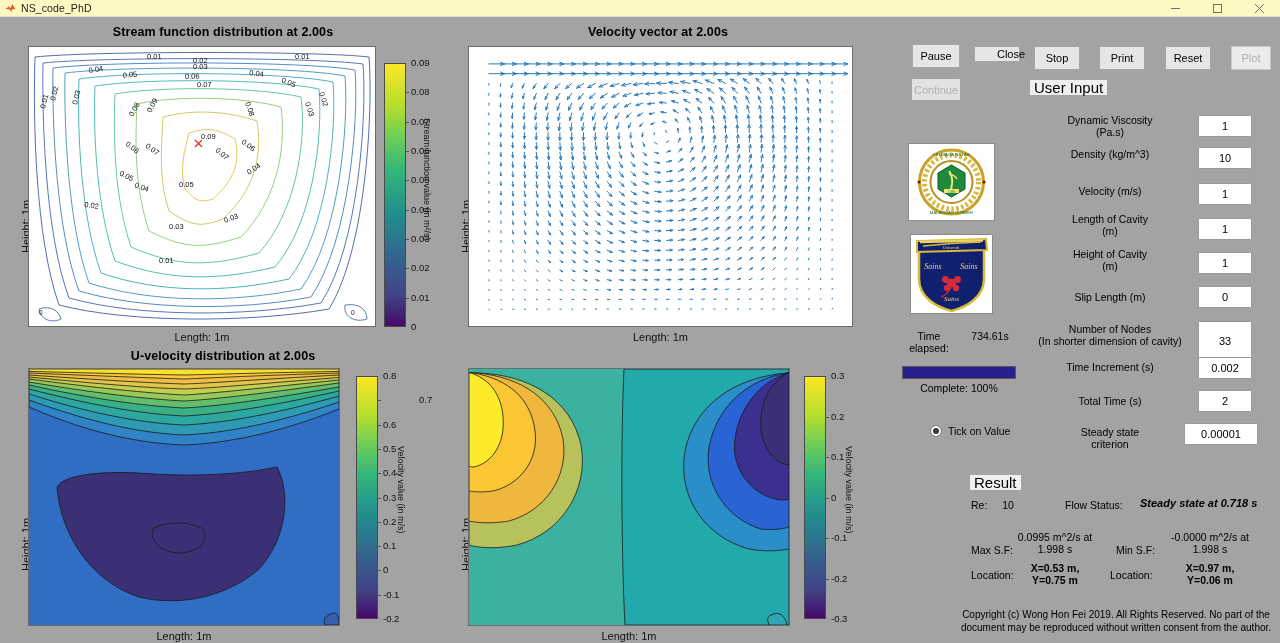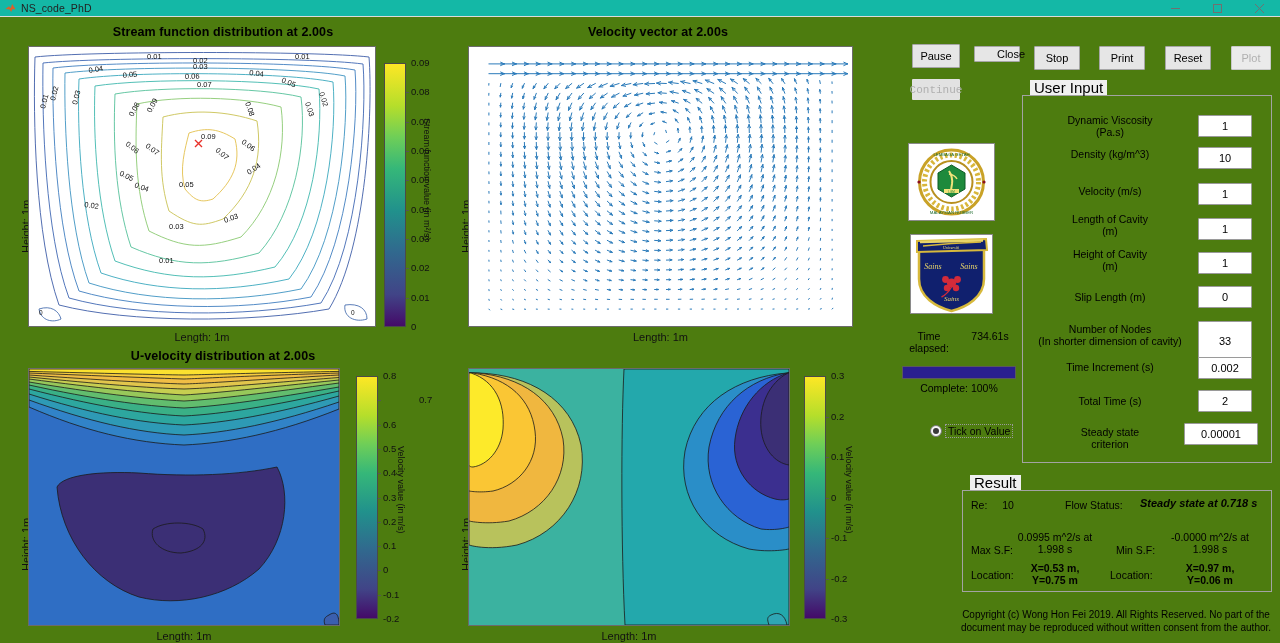--- a/index.html
+++ b/index.html
@@ -6,34 +6,34 @@
   * { box-sizing: border-box; }
   html, body { margin:0; padding:0; }
   body {
     width:1280px; height:643px;
     font-family:"Liberation Sans", sans-serif;
     background:#f0f0f0; overflow:hidden;
     -webkit-font-smoothing:antialiased;
   }
   
   #titlebar {
-    height:17px; background:#14b8a6; border-bottom:1px solid #dcdcdc;
+    height:17px; background:#fef9c3; border-bottom:1px solid #dcdcdc;
     display:flex; align-items:center; position:relative;
   }
   #app-icon { width:11px; height:11px; margin-left:5px; margin-right:5px; position:relative; }
   #app-icon svg { display:block; }
   #win-title { font-size:10.5px; color:#222; letter-spacing:.1px; }
   #win-controls { position:absolute; right:0; top:0; height:17px; display:flex; }
   .wbtn {
     width:42px; height:17px; display:flex; align-items:center; justify-content:center;
     font-size:10px; color:#555;
   }
   .wbtn svg { display:block; }
   
-  #workspace { position:relative; width:1280px; height:626px; background:#4d7c0f; }
+  #workspace { position:relative; width:1280px; height:626px; background:#a3a3a3; }
   
   .plot-panel { position:absolute; }
   .plot-title {
     text-align:center; font-size:12.5px; font-weight:bold; color:#000;
     letter-spacing:.1px; margin:0; line-height:15px;
   }
   .plot-xlabel { text-align:center; font-size:11px; color:#111; line-height:13px; }
   .plot-ylabel {
     position:absolute; font-size:11px; color:#111;
     transform:rotate(-90deg); transform-origin:left top; white-space:nowrap;
@@ -340,21 +340,21 @@
     </div>
     <div class="plot-xlabel" style="position:absolute; left:20px; top:281px; width:322px;">Length: 1m</div>
   </div>
 
   <div class="btn" style="left:912px; top:27px;  width:48px; height:24px;">Pause</div>
   <div class="btn" style="left:974px; top:29px;  width:46px; height:16px;padding-left:28px;">Close</div>
   <div class="btn" style="left:1034px; top:29px; width:46px; height:24px;">Stop</div>
   <div class="btn" style="left:1099px; top:29px; width:46px; height:24px;">Print</div>
   <div class="btn" style="left:1165px; top:29px; width:46px; height:24px;">Reset</div>
   <div class="btn disabled" style="left:1231px; top:29px; width:40px; height:24px;">Plot</div>
-  <div class="btn disabled" style="left:912px; top:62px; width:48px; height:21px; border:none; background:#e2e2e2;font-family:Liberation Mono, monospace;">Continue</div>
+  <div class="btn disabled" style="left:912px; top:62px; width:48px; height:21px; border:none; background:#e2e2e2;">Continue</div>
 
   <div class="logo-box" style="left:908px; top:126px; width:87px; height:78px;">
     <svg width="85" height="76" viewBox="0 0 85 76">
       <circle cx="42.5" cy="38" r="32" fill="none" stroke="#c9a227" stroke-width="3"></circle>
       <circle cx="42.5" cy="38" r="27" fill="none" stroke="#d8b63a" stroke-width="5" stroke-dasharray="2.5 2.5"></circle>
       <circle cx="42.5" cy="38" r="21" fill="none" stroke="#b8901f" stroke-width="2"></circle>
       <path d="M42.5 21 L56 29 L56 45 L42.5 53 L29 45 L29 29 Z" fill="#1e8a3c" stroke="#0d5a24" stroke-width="1"></path>
       <path d="M40 27 q4 6 3 13 l-1 6" stroke="#f2e37a" stroke-width="2" fill="none"></path>
       <path d="M40 30 q6 1 8 5" stroke="#f2e37a" stroke-width="1.5" fill="none"></path>
       <rect x="35" y="45" width="15" height="4" fill="#f2e37a"></rect>

